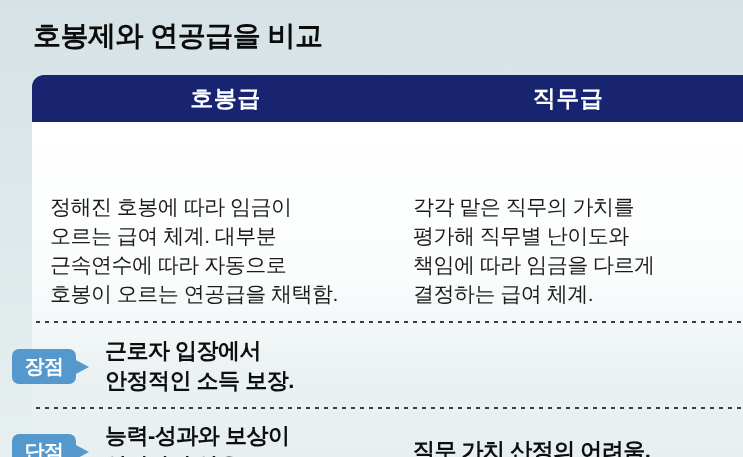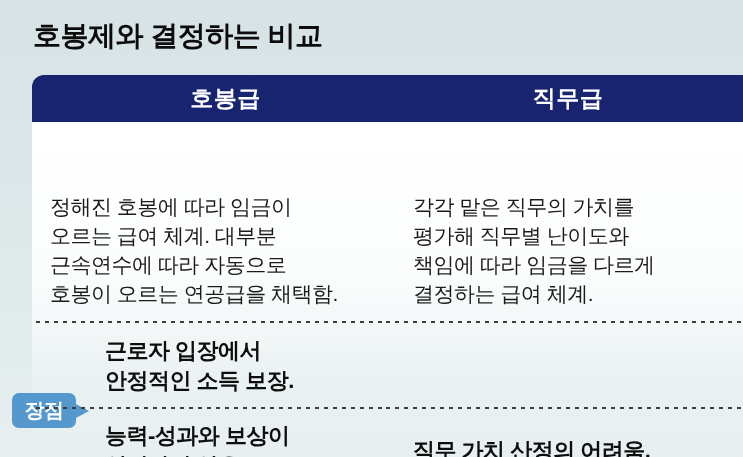--- a/index.html
+++ b/index.html
@@ -50,39 +50,39 @@
   }
   .card-left .point-text{left:73px;}
   .card-right .point-text{left:31px;}
   .pros-text{top:214px;}
   .card-left .cons-text{top:299px;}
   .card-right .cons-text{top:314px;}
   .bubble{
     position:absolute;left:-20px;width:64px;height:35px;
     background:#5598ce;border-radius:7px;
     display:flex;align-items:center;justify-content:center;
-    color:#ffffff;font-size:20px;font-weight:700;letter-spacing:-0.5px;margin-top:44px;
+    color:#ffffff;font-size:20px;font-weight:700;letter-spacing:-0.5px;
   }
   .bubble-pros{top:227px;}
   .bubble-cons{top:312px;}
   .bubble .tail{
     position:absolute;left:62px;top:50%;margin-top:-8px;
     width:0;height:0;
     border-top:8px solid transparent;
     border-bottom:8px solid transparent;
     border-left:15px solid #5598ce;
   }
   .line{display:block;}
 </style>
 </head>
 <body>
 
 <div class="stage">
 
-  <div class="title">호봉제와 결정하는 비교</div>
+  <div class="title">호봉제와 연공급을 비교</div>
 
   <div class="card card-left">
     <div class="card-header">호봉급</div>
     <div class="card-body">
 
       <div class="desc">
         <span class="line">정해진 호봉에 따라 임금이</span>
         <span class="line">오르는 급여 체계. 대부분</span>
         <span class="line">근속연수에 따라 자동으로</span>
         <span class="line">호봉이 오르는 연공급을 채택함.</span>

